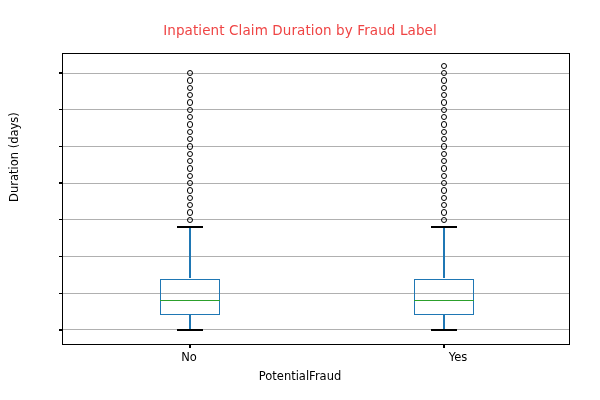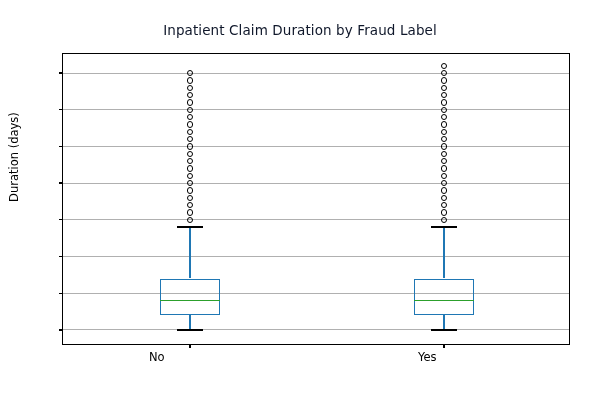--- a/index.html
+++ b/index.html
@@ -4,40 +4,40 @@
 <style>
   html,body{margin:0;padding:0;}
   body{
     width:600px;height:400px;overflow:hidden;background:#ffffff;
     font-family:"DejaVu Sans","Liberation Sans",sans-serif;
   }
   #figure{position:relative;width:600px;height:400px;background:#ffffff;}
 
   #chart-title{
     position:absolute;left:0;top:22px;width:600px;text-align:center;
-    font-size:13.5px;color:#0f172a;letter-spacing:0.1px;
+    font-size:13.5px;color:#ef4444;letter-spacing:0.1px;
   }
 
   #plot-area{
     position:absolute;left:62px;top:53px;width:508px;height:292px;
     border:1.3px solid #000000;box-sizing:border-box;background:#ffffff;
   }
 
   .gridline{
     position:absolute;left:0;width:100%;height:1px;background:#b0b0b0;
   }
 
   .ytick-mark{
     position:absolute;left:-4px;width:4px;height:1.3px;background:#000000;
   }
   .xtick-mark{
     position:absolute;bottom:-4px;width:1.3px;height:4px;background:#000000;
   }
   .xtick-label{
-    position:absolute;top:350px;width:80px;text-align:left;
+    position:absolute;top:350px;width:80px;text-align:center;
     font-size:11.5px;color:#000000;
   }
 
   #xlabel{
     position:absolute;left:0;top:369px;width:600px;text-align:center;
     font-size:11.5px;color:#000000;
   }
   #ylabel{
     position:absolute;left:-86px;top:150px;width:200px;text-align:center;
     font-size:11.5px;color:#000000;
@@ -55,20 +55,21 @@
   }
 </style>
 </head>
 <body>
 
 <div id="figure">
 
   <div id="chart-title">Inpatient Claim Duration by Fraud Label</div>
 
   <div id="ylabel">Duration (days)</div>
+  <div id="xlabel">PotentialFraud</div>
 
   <div id="ytick-labels"></div>
   <div id="xtick-labels">
       <div class="xtick-label" style="left: 149px;">No</div>
       <div class="xtick-label" style="left: 418px;">Yes</div>
     </div>
 
   <div id="plot-area">
     <div id="gridlines">
         <div class="gridline" style="top: 275.359px;"></div>

